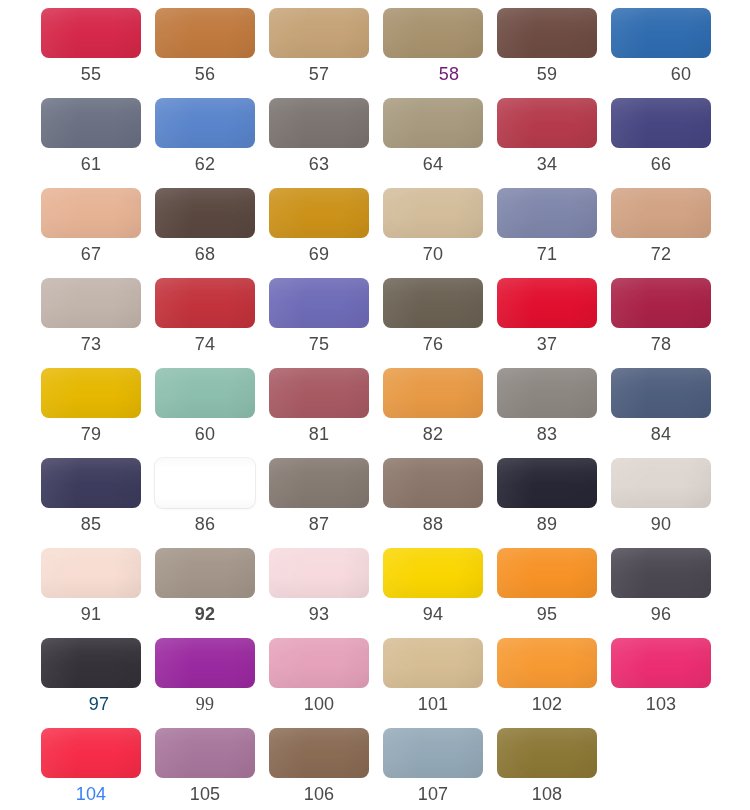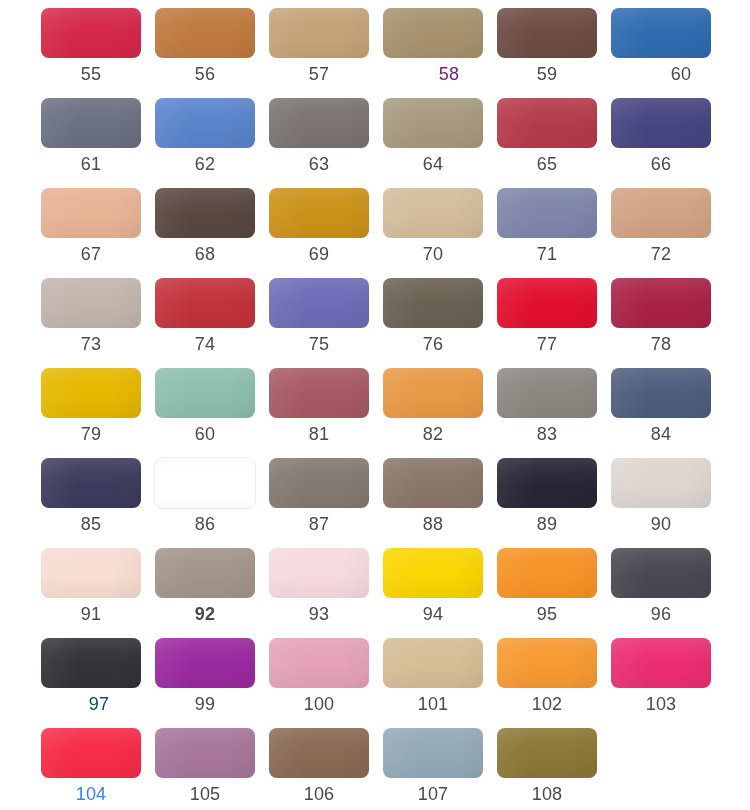--- a/index.html
+++ b/index.html
@@ -134,21 +134,21 @@
     <div class="swatch-cell">
       <div class="swatch-chip" style="background-color: rgb(123, 116, 112);"></div>
       <div class="swatch-label" style="color: rgb(74, 74, 74);">63</div>
     </div>
     <div class="swatch-cell">
       <div class="swatch-chip" style="background-color: rgb(167, 154, 126);"></div>
       <div class="swatch-label" style="color: rgb(74, 74, 74);">64</div>
     </div>
     <div class="swatch-cell">
       <div class="swatch-chip" style="background-color: rgb(181, 59, 76);"></div>
-      <div class="swatch-label" style="color: rgb(74, 74, 74);">65</div>
+      <div class="swatch-label" style="color: rgb(74, 74, 74);">34</div>
     </div>
     <div class="swatch-cell">
       <div class="swatch-chip" style="background-color: rgb(71, 70, 130);"></div>
       <div class="swatch-label" style="color: rgb(74, 74, 74);">66</div>
     </div>
     <div class="swatch-cell">
       <div class="swatch-chip" style="background-color: rgb(231, 179, 149);"></div>
       <div class="swatch-label" style="color: rgb(74, 74, 74);">67</div>
     </div>
     <div class="swatch-cell">
@@ -182,21 +182,21 @@
     <div class="swatch-cell">
       <div class="swatch-chip" style="background-color: rgb(111, 108, 184);"></div>
       <div class="swatch-label" style="color: rgb(74, 74, 74);">75</div>
     </div>
     <div class="swatch-cell">
       <div class="swatch-chip" style="background-color: rgb(107, 98, 84);"></div>
       <div class="swatch-label" style="color: rgb(74, 74, 74);">76</div>
     </div>
     <div class="swatch-cell">
       <div class="swatch-chip" style="background-color: rgb(226, 16, 47);"></div>
-      <div class="swatch-label" style="color: rgb(74, 74, 74);">77</div>
+      <div class="swatch-label" style="color: rgb(74, 74, 74);">37</div>
     </div>
     <div class="swatch-cell">
       <div class="swatch-chip" style="background-color: rgb(170, 34, 72);"></div>
       <div class="swatch-label" style="color: rgb(74, 74, 74);">78</div>
     </div>
     <div class="swatch-cell">
       <div class="swatch-chip" style="background-color: rgb(230, 184, 0);"></div>
       <div class="swatch-label" style="color: rgb(74, 74, 74);">79</div>
     </div>
     <div class="swatch-cell">
@@ -266,21 +266,21 @@
     <div class="swatch-cell">
       <div class="swatch-chip" style="background-color: rgb(75, 72, 82);"></div>
       <div class="swatch-label" style="color: rgb(74, 74, 74);">96</div>
     </div>
     <div class="swatch-cell">
       <div class="swatch-chip" style="background-color: rgb(53, 50, 58);"></div>
       <div class="swatch-label" style="color: #0c4a6e; margin-left: 16px;">97</div>
     </div>
     <div class="swatch-cell">
       <div class="swatch-chip" style="background-color: rgb(155, 42, 160);"></div>
-      <div class="swatch-label" style="color: rgb(74, 74, 74);">99</div>
+      <div class="swatch-label" style="color: rgb(74, 74, 74); font-family: Liberation Serif, serif;">99</div>
     </div>
     <div class="swatch-cell">
       <div class="swatch-chip" style="background-color: rgb(229, 162, 186);"></div>
       <div class="swatch-label" style="color: rgb(74, 74, 74);">100</div>
     </div>
     <div class="swatch-cell">
       <div class="swatch-chip" style="background-color: rgb(214, 189, 148);"></div>
       <div class="swatch-label" style="color: rgb(74, 74, 74);">101</div>
     </div>
     <div class="swatch-cell">

